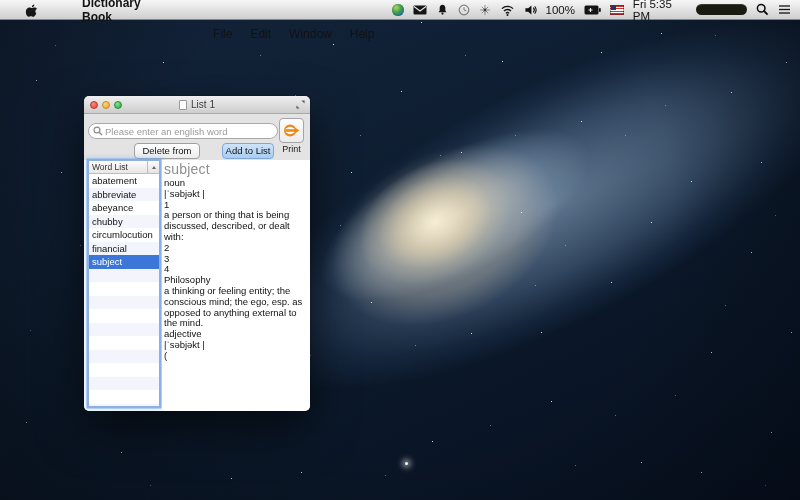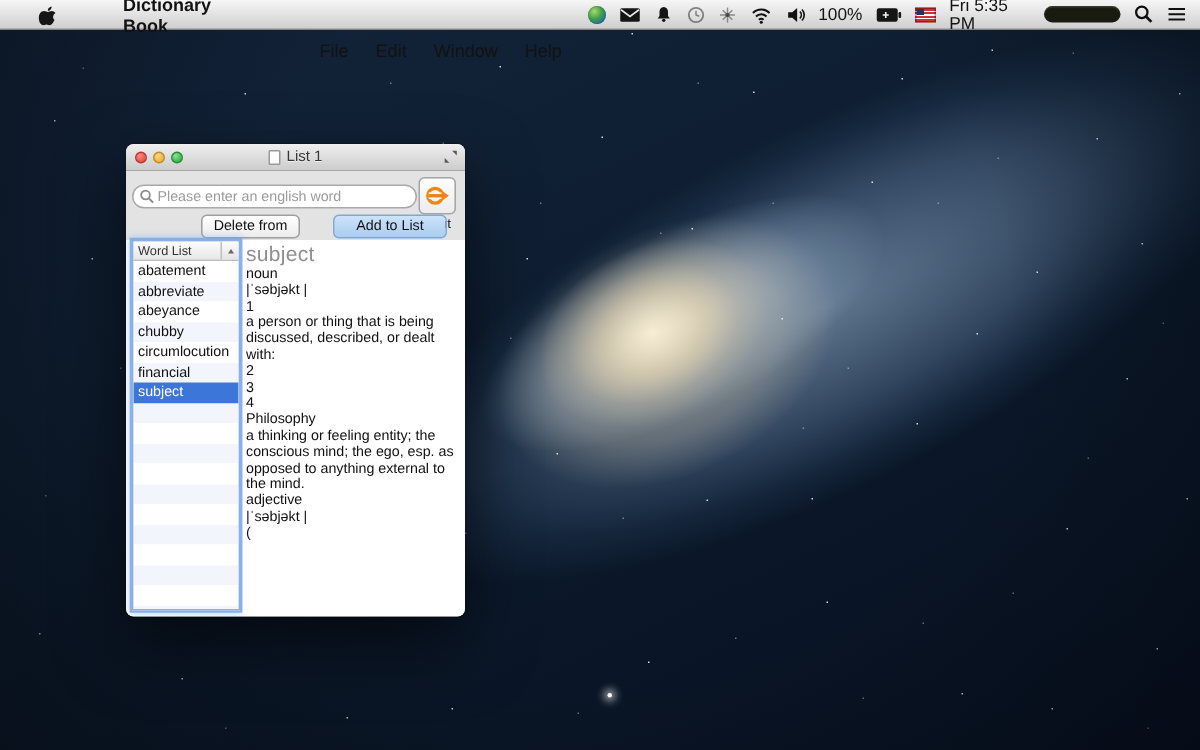--- a/index.html
+++ b/index.html
@@ -116,21 +116,21 @@
   }
   .search input::placeholder{color:#9b9b9b;}
   .btn{
     position:absolute;top:47px;height:16px;box-sizing:border-box;
     font-family:inherit;font-size:9.5px;color:#111;text-align:center;
     background:linear-gradient(#ffffff,#ececec);border:1px solid #9f9f9f;border-radius:4px;
     padding:0;line-height:14px;
   }
   .btn-paste{left:4px;width:45px;margin-top:27px;}
   .btn-del{left:50px;width:66px;}
-  .btn-add{left:138px;width:76px;background:linear-gradient(#cde3f9,#a9cdf1);border-color:#7fa7d9;}
+  .btn-add{left:138px;width:52px;background:linear-gradient(#cde3f9,#a9cdf1);border-color:#7fa7d9;}
   .printbtn{
     position:absolute;left:195px;top:22px;width:25px;height:25px;box-sizing:border-box;
     background:linear-gradient(#fdfdfd,#ececec);border:1px solid #a5a5a5;border-radius:4px;
     display:flex;align-items:center;justify-content:center;
   }
   .printlabel{position:absolute;left:192px;top:48px;width:31px;text-align:center;font-size:9px;color:#1a1a1a;}
   
   .content{
     position:absolute;left:0;right:0;top:64px;bottom:0;background:#fff;border-radius:0 0 5px 5px;
   }

